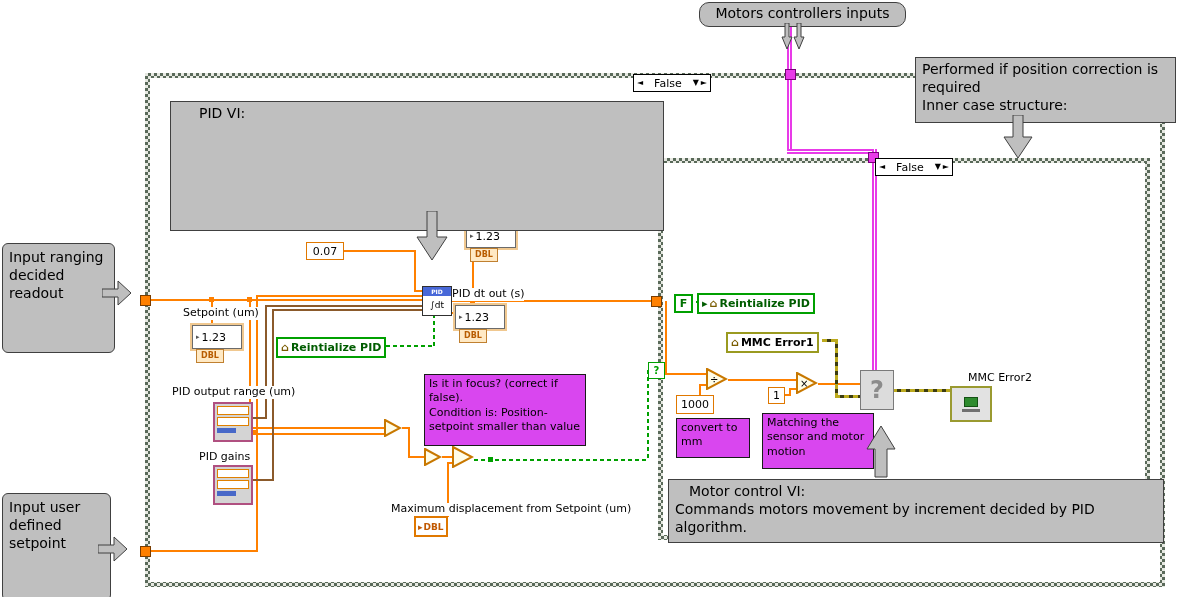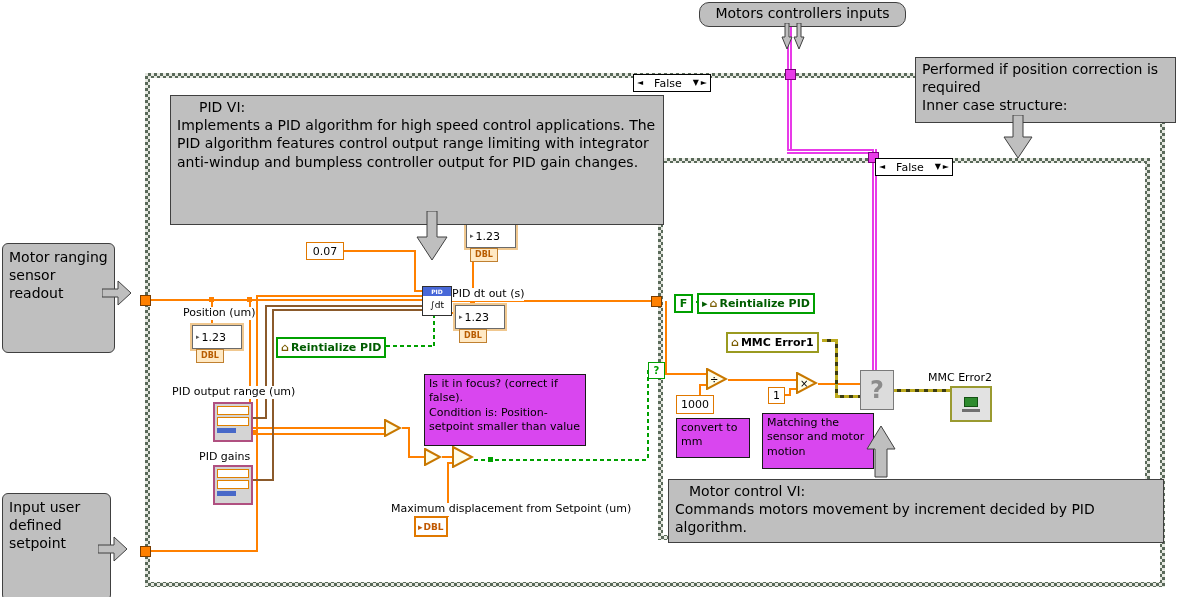--- a/index.html
+++ b/index.html
@@ -121,21 +121,21 @@
 
   <div class="to" style="left:140px;top:295px"></div>
   <div class="to" style="left:140px;top:546px"></div>
   <div class="to" style="left:651px;top:296px"></div>
   <div class="tm" style="left:785px;top:69px"></div>
   <div class="tm" style="left:868px;top:152px"></div>
   <div class="ts" style="left:648px;top:362px">
     <span>?</span>
   </div>
 
-  <div class="lbl" style="left:183px;top:307px">Position (um)</div>
+  <div class="lbl" style="left:183px;top:307px">Setpoint (um)</div>
   <div class="num" style="left:192px;top:325px;width:42px;height:22px">
     <span class="tri">▸</span>
     <span>1.23</span>
   </div>
   <div class="dbl" style="left:196px;top:349px;width:26px;height:12px">DBL</div>
 
   <div class="lbl" style="left:461px;top:210px">PID output (um)</div>
   <div class="num" style="left:466px;top:224px;width:42px;height:22px">
     <span class="tri">▸</span>
     <span>1.23</span>
@@ -218,21 +218,21 @@
     <polygon points="1,1 20,11 1,21" fill="#fffde8" stroke="#c87800" stroke-width="2"></polygon>
     <text x="4" y="15" font-size="10" fill="#000">×</text>
   </svg>
   <div class="cst" style="left:768px;top:387px;width:15px;height:15px">1</div>
   <div class="ycmt" style="left:762px;top:413px;width:102px;height:50px">Matching the
 sensor and motor
 motion</div>
 
   <div class="qvi" style="left:860px;top:370px;width:32px;height:38px">?</div>
 
-  <div class="lbl" style="left:928px;top:372px">MMC Error2</div>
+  <div class="lbl" style="left:968px;top:372px">MMC Error2</div>
   <div class="eicon" style="left:950px;top:386px;width:38px;height:32px">
     <span class="g"></span>
     <span class="s"></span>
   </div>
 
   <div class="sel" style="left:633px;top:74px;width:70px">
     <span class="a">◄</span>
     <span style="flex:1;text-align:center">False</span>
     <span class="a">▼</span>
     <span class="a">►</span>
@@ -253,33 +253,32 @@
   </svg>
 
   <div class="callout" style="left:915px;top:57px;width:247px;height:60px">
     <div>Performed if position correction is required</div>
     <div>Inner case structure:</div>
   </div>
   <svg class="abs" style="left:1003px;top:115px" width="30" height="44">
     <polygon points="10,0 20,0 20,22 29,22 15,43 1,22 10,22" fill="#bfbfbf" stroke="#404040"></polygon>
   </svg>
 
-  <div class="callout" style="left:2px;top:243px;width:99px;height:100px;border-radius:6px;padding:4px 6px">Motor ranging sensor readout</div>
+  <div class="callout" style="left:2px;top:243px;width:99px;height:100px;border-radius:6px;padding:4px 6px">Input ranging decided readout</div>
   <svg class="abs" style="left:102px;top:280px" width="30" height="26">
     <polygon points="0,9 16,9 16,1 29,13 16,25 16,17 0,17" fill="#bfbfbf" stroke="#404040"></polygon>
   </svg>
 
   <div class="callout" style="left:2px;top:493px;width:95px;height:98px;border-radius:6px;padding:4px 6px">Input user defined setpoint</div>
   <svg class="abs" style="left:98px;top:536px" width="30" height="26">
     <polygon points="0,9 16,9 16,1 29,13 16,25 16,17 0,17" fill="#bfbfbf" stroke="#404040"></polygon>
   </svg>
 
-  <div class="callout" style="left:170px;top:95px;width:480px;height:124px">
+  <div class="callout" style="left:170px;top:101px;width:480px;height:124px">
     <div class="ttl" style="padding-left:22px">PID VI:</div>
-    <div>Implements a PID algorithm for high speed control applications. The PID algorithm features control output range limiting with integrator anti-windup and bumpless controller output for PID gain changes.</div>
   </div>
   <svg class="abs" style="left:416px;top:211px" width="32" height="50">
     <polygon points="11,0 21,0 21,26 31,26 16,49 1,26 11,26" fill="#bfbfbf" stroke="#404040"></polygon>
   </svg>
 
   <div class="callout" style="left:668px;top:479px;width:482px;height:58px">
     <div class="ttl" style="padding-left:14px">Motor control VI:</div>
     <div>Commands motors movement by increment decided by PID algorithm.</div>
   </div>
   <svg class="abs" style="left:866px;top:425px" width="30" height="53">

